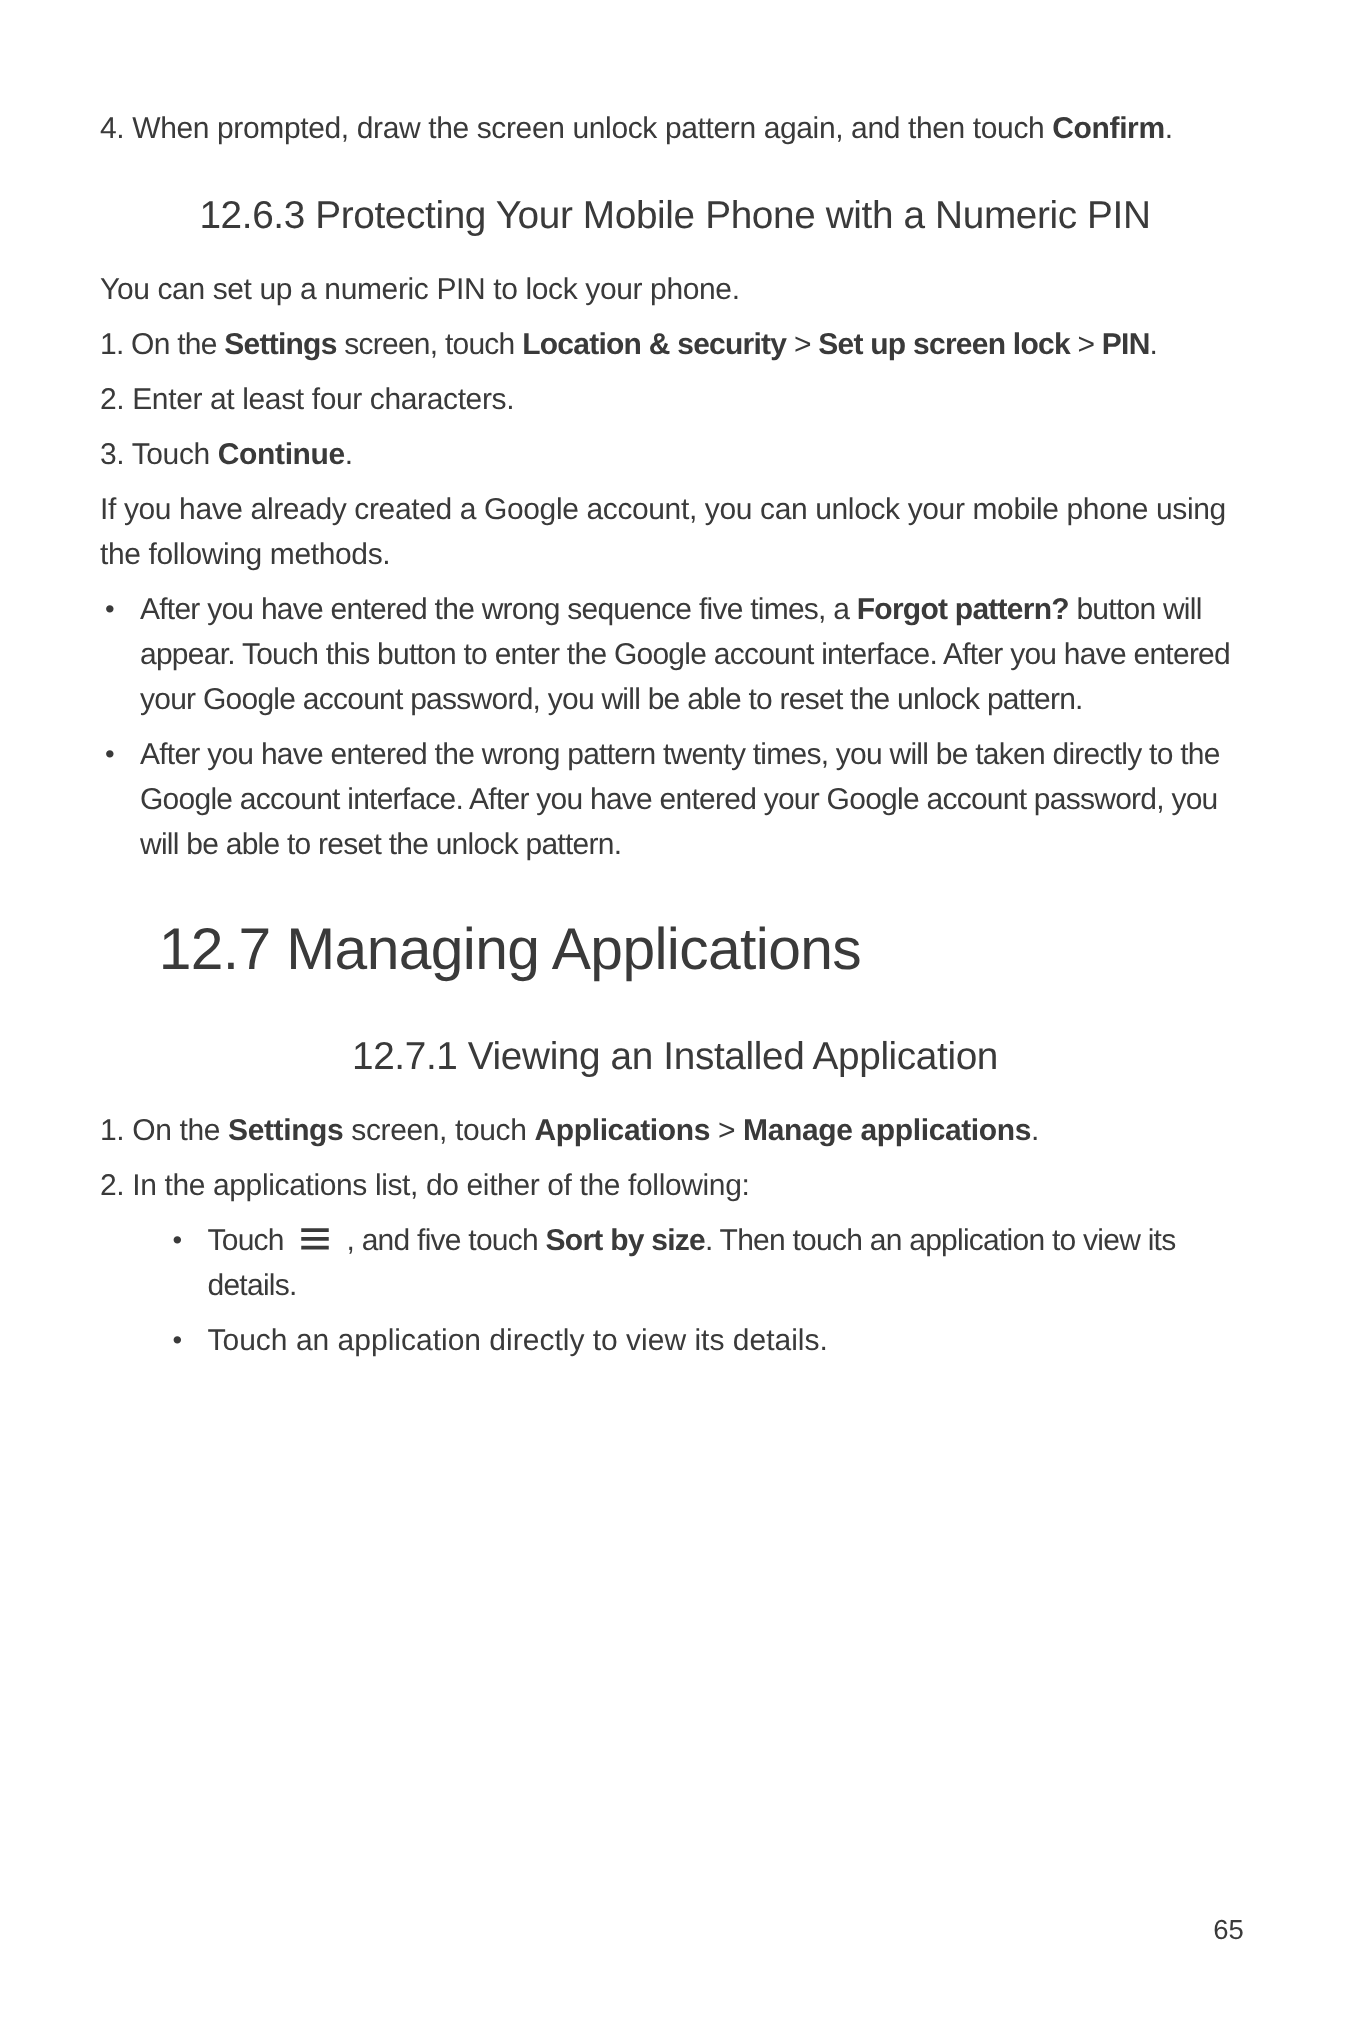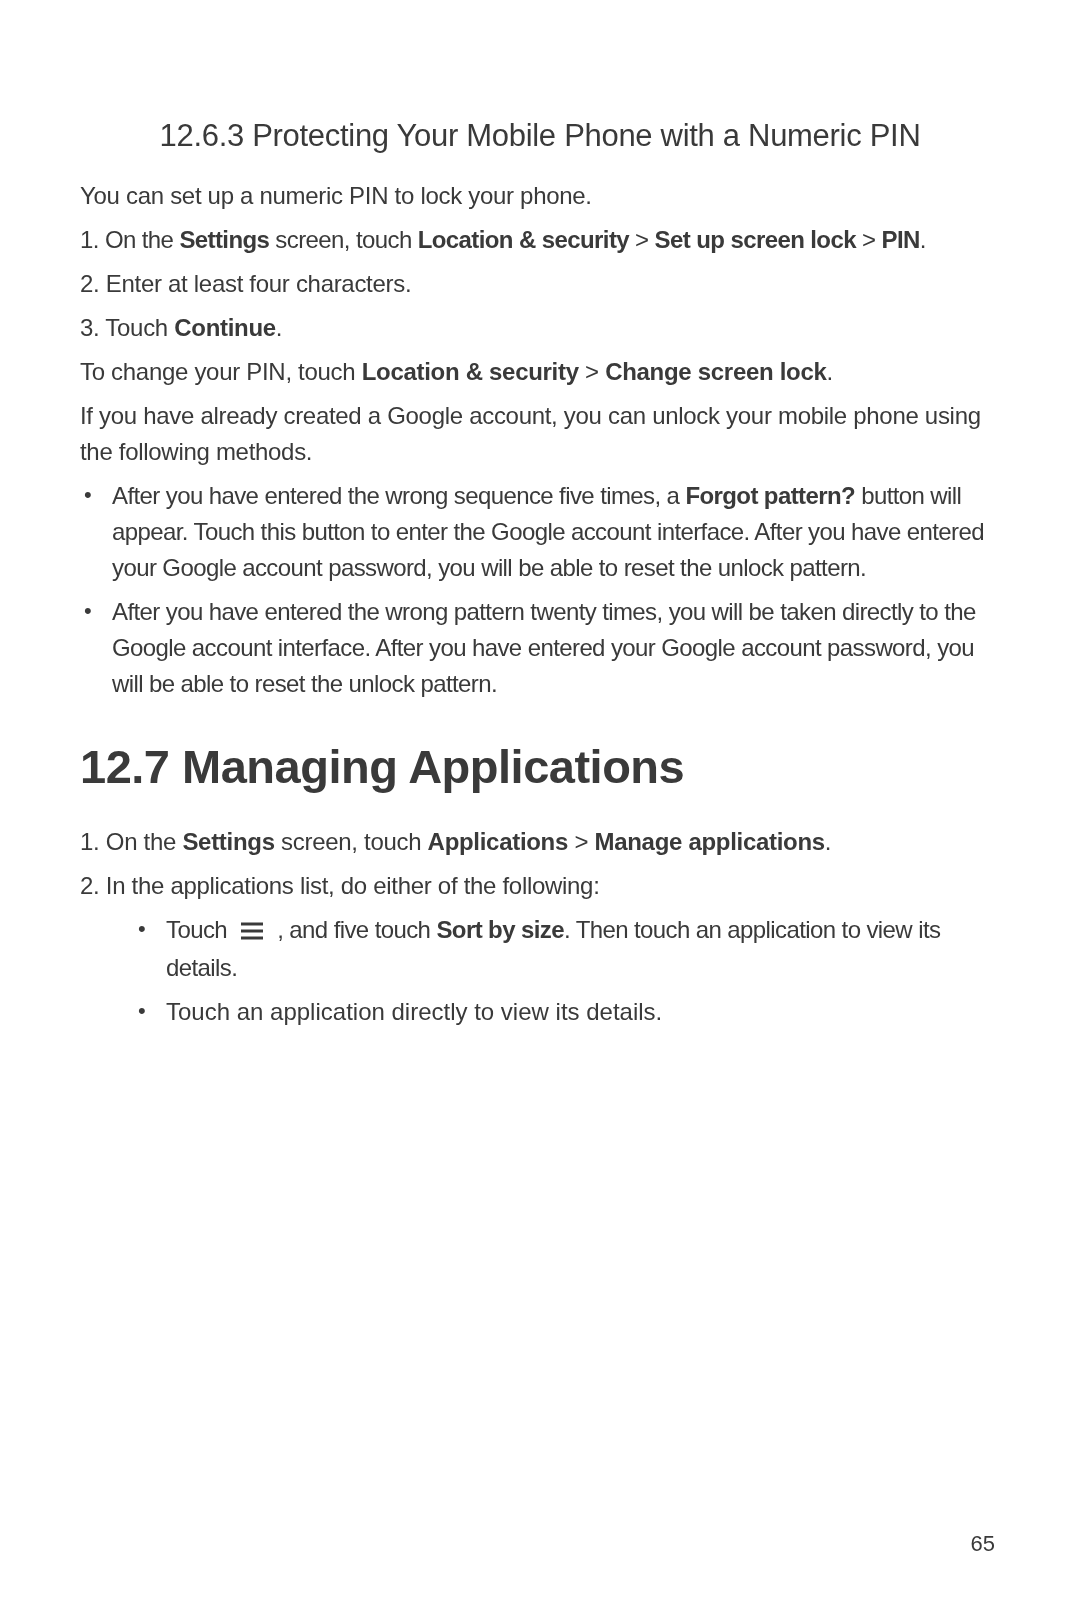--- a/index.html
+++ b/index.html
@@ -30,24 +30,25 @@
     h2 {
       font-size: 31px;
       font-weight: normal;
       margin-top: 28px;
       margin-bottom: 18px;
       letter-spacing: -0.3px;
       text-align: center;
     }
     h1 {
       font-size: 47px;
-      font-weight: bold;
+      font-weight: normal;
       margin-top: 30px;
       margin-bottom: 22px;
       letter-spacing: -0.5px;
+      margin-left: 47px;
     }
     .bullet-item {
       display: flex;
       margin-bottom: 8px;
       padding-left: 4px;
     }
     .bullet-marker {
       flex-shrink: 0;
       width: 28px;
       font-size: 22px;
@@ -71,58 +72,59 @@
     }
     .tight {
       letter-spacing: -0.6px;
     }
   </style>
 </head>
 <body>
 
 <div class="content">
 
+  <p>
+    <span>4. When prompted, draw the screen unlock pattern again, and then touch </span><span class="bold">Confirm</span><span>.</span>
+  </p>
 
 
   <h2>12.6.3  Protecting Your Mobile Phone with a Numeric PIN</h2>
 
   <p>You can set up a numeric PIN to lock your phone.</p>
 
   <p class="tight">
     <span>1. On the </span><span class="bold">Settings</span><span> screen, touch </span><span class="bold">Location &amp; security</span><span> &gt; </span><span class="bold">Set up screen lock</span><span> &gt; </span><span class="bold">PIN</span><span>.</span>
   </p>
 
   <p>2. Enter at least four characters.</p>
 
   <p>
     <span>3. Touch </span><span class="bold">Continue</span><span>.</span>
   </p>
 
 
-  <p>
-    <span>To change your PIN, touch </span><span class="bold">Location &amp; security</span><span> &gt; </span><span class="bold">Change screen lock</span><span>.</span>
-  </p>
 
 
   <p>If you have already created a Google account, you can unlock your mobile phone using the following methods.</p>
 
   <div class="bullet-item">
     <div class="bullet-marker">•</div>
     <div class="bullet-text tight">
       <span>After you have entered the wrong sequence five times, a </span><span class="bold">Forgot pattern?</span><span> button will appear. Touch this button to enter the Google account interface. After you have entered your Google account password, you will be able to reset the unlock pattern.</span>
     </div>
   </div>
 
   <div class="bullet-item">
     <div class="bullet-marker">•</div>
     <div class="bullet-text tight">After you have entered the wrong pattern twenty times, you will be taken directly to the Google account interface. After you have entered your Google account password, you will be able to reset the unlock pattern.</div>
   </div>
 
   <h1>12.7  Managing Applications</h1>
 
+  <h2>12.7.1  Viewing an Installed Application</h2>
 
   <p>
     <span>1. On the </span><span class="bold">Settings</span><span> screen, touch </span><span class="bold">Applications</span><span> &gt; </span><span class="bold">Manage applications</span><span>.</span>
   </p>
 
   <p>2. In the applications list, do either of the following:</p>
 
   <div class="nested-bullets">
     <div class="bullet-item">
       <div class="bullet-marker">•</div>

